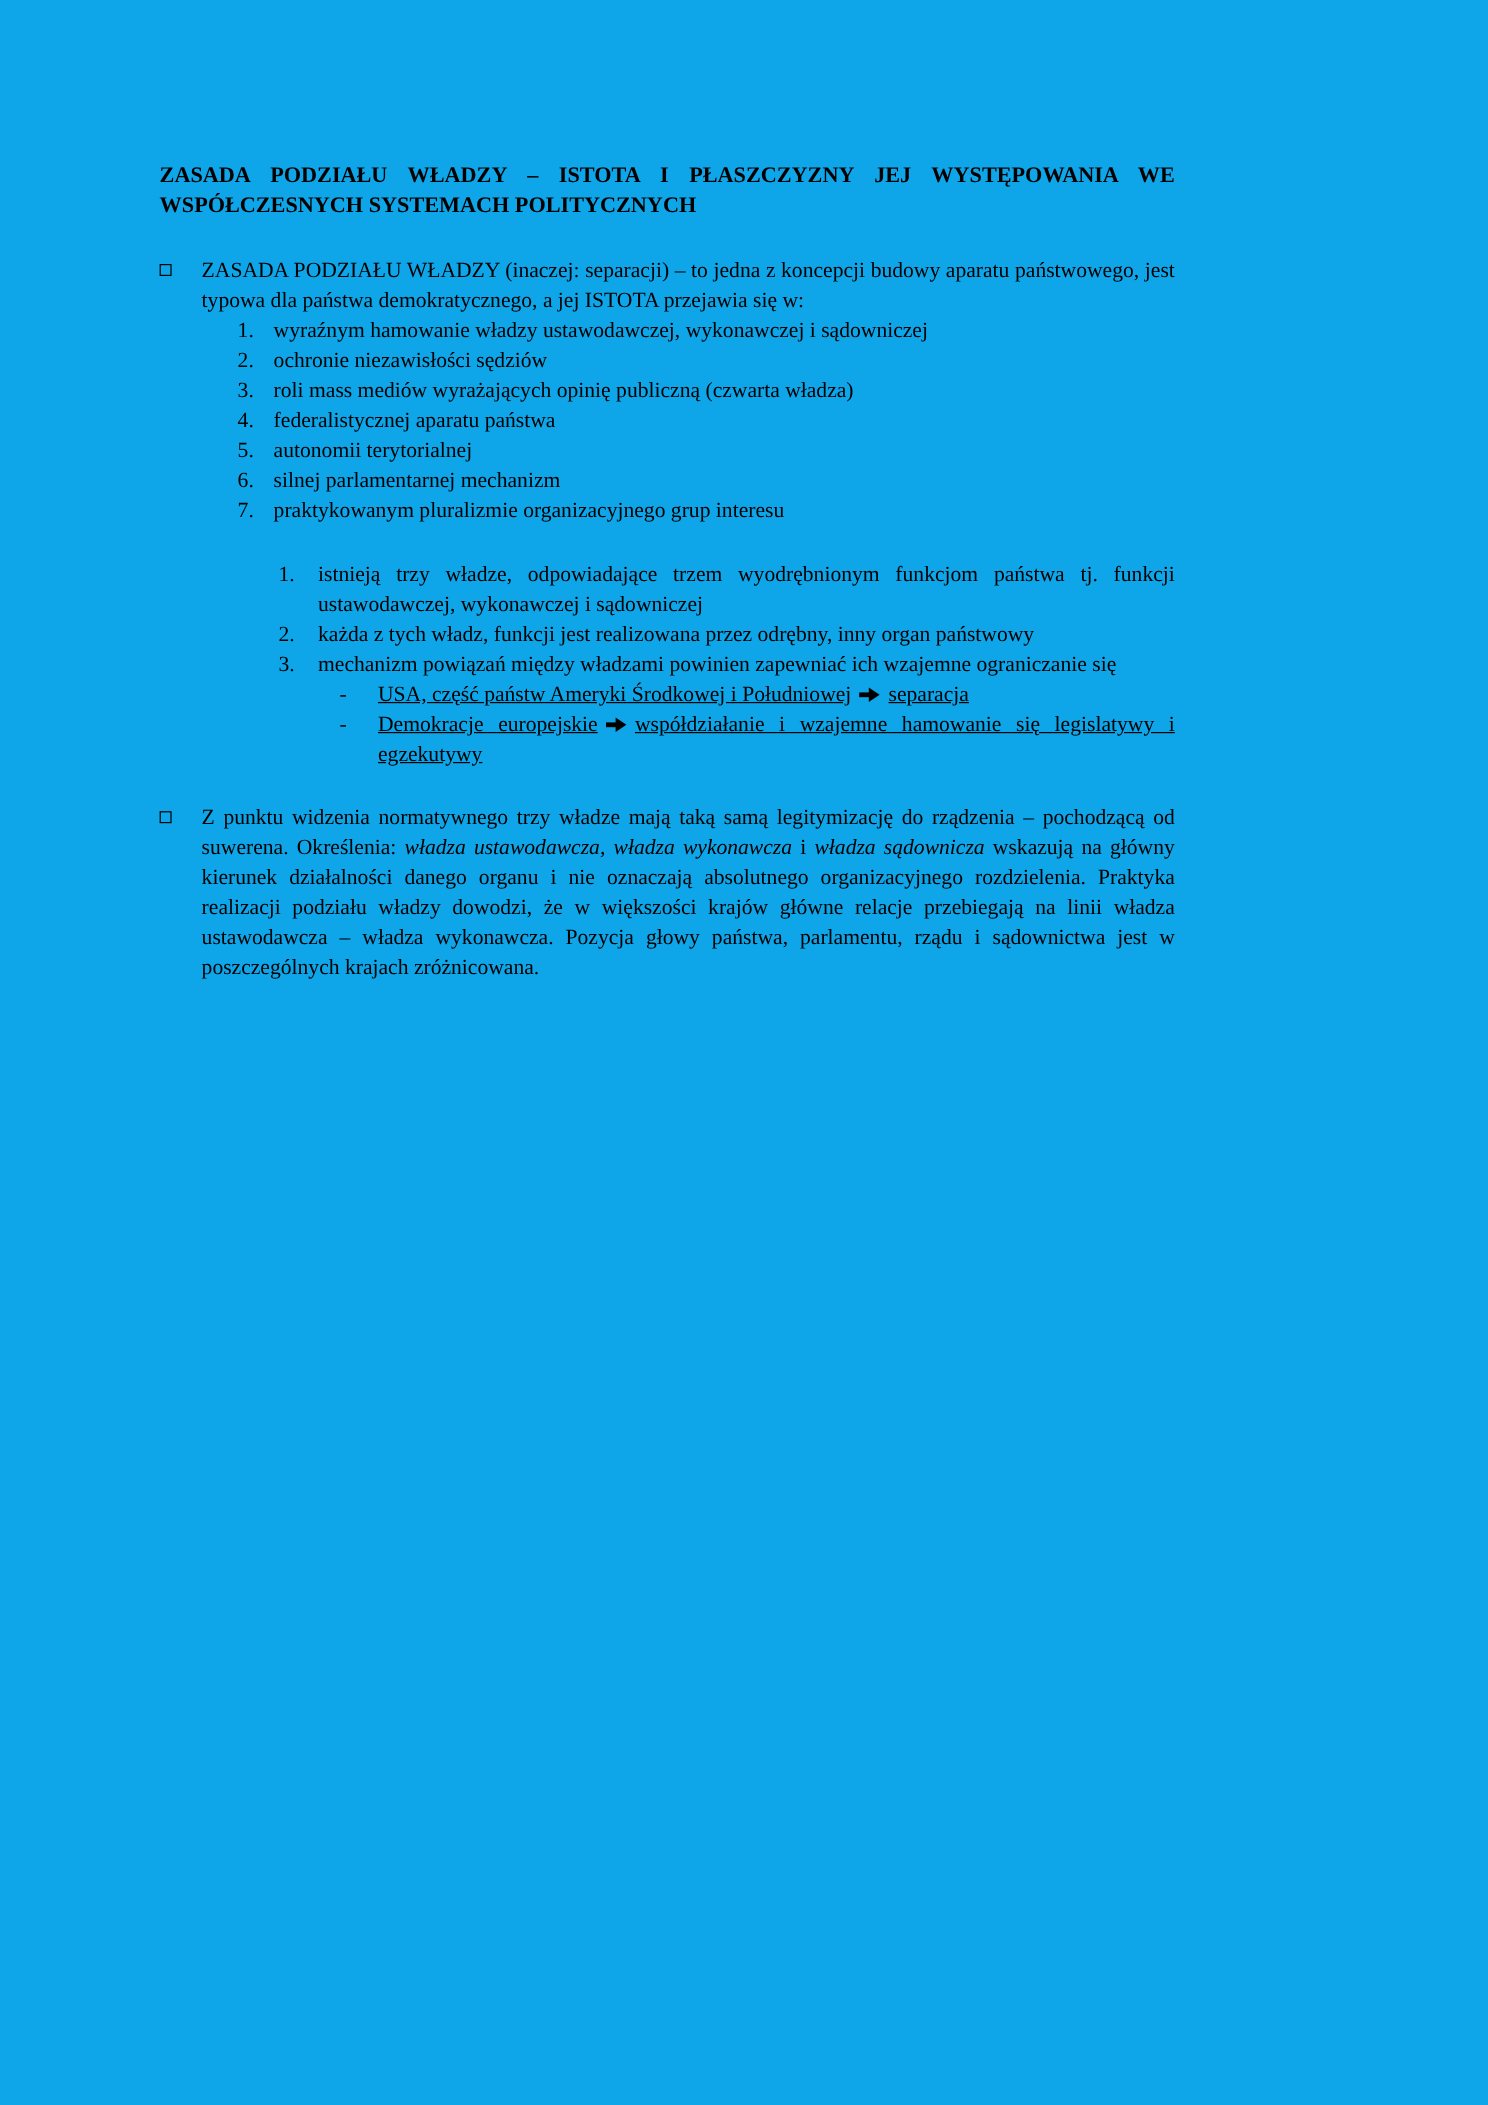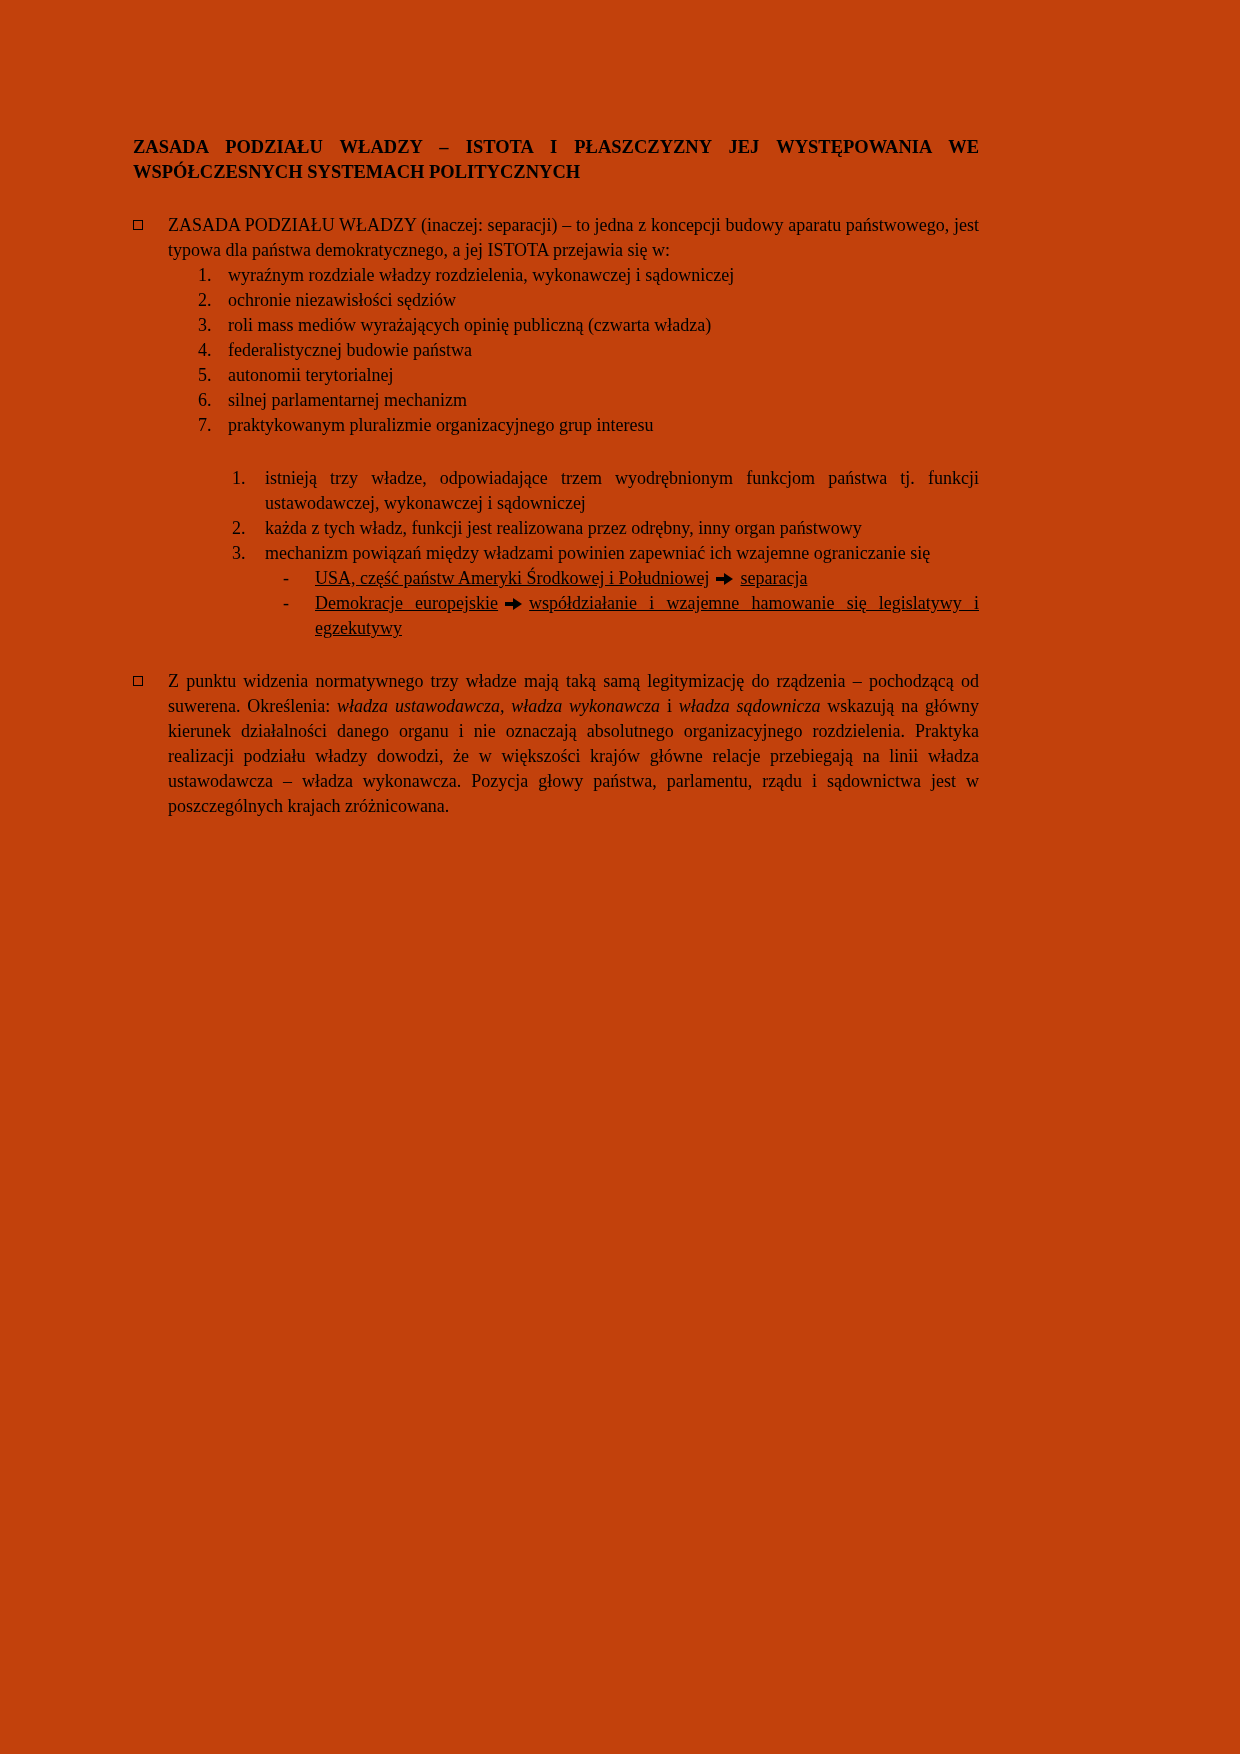--- a/index.html
+++ b/index.html
@@ -2,21 +2,21 @@
 <html><head>
 <meta charset="utf-8">
 <style>
   * { box-sizing: border-box; }
   html, body { margin: 0; padding: 0; background: #ffffff; }
   .page {
     position: relative;
     width: 1240px;
     min-height: 1754px;
     margin: 0 auto;
-    background: #c2410c;
+    background: #0ea5e9;
     padding: 135px 261px 60px 133px;
     font-family: "Liberation Serif", "DejaVu Serif", serif;
     font-size: 18px;
     line-height: 25px;
     color: #000000;
   }
   .doc-title {
     margin: 0 0 28px 0;
     font-size: 18.5px;
     font-weight: bold;
@@ -90,33 +90,33 @@
   <section class="block">
     <div class="brow">
       <span class="bmark">
           <span class="sq"></span>
         </span>
       <p class="btext">ZASADA PODZIAŁU WŁADZY (inaczej: separacji) – to jedna z koncepcji budowy aparatu państwowego, jest typowa dla państwa demokratycznego, a jej ISTOTA przejawia się w:</p>
     </div>
     <div class="nlist-1">
       <div class="nrow">
         <span class="num">1.</span>
-        <p class="ntext">wyraźnym rozdziale władzy rozdzielenia, wykonawczej i sądowniczej</p>
+        <p class="ntext">wyraźnym hamowanie władzy ustawodawczej, wykonawczej i sądowniczej</p>
       </div>
       <div class="nrow">
         <span class="num">2.</span>
         <p class="ntext">ochronie niezawisłości sędziów</p>
       </div>
       <div class="nrow">
         <span class="num">3.</span>
         <p class="ntext">roli mass mediów wyrażających opinię publiczną (czwarta władza)</p>
       </div>
       <div class="nrow">
         <span class="num">4.</span>
-        <p class="ntext">federalistycznej budowie państwa</p>
+        <p class="ntext">federalistycznej aparatu państwa</p>
       </div>
       <div class="nrow">
         <span class="num">5.</span>
         <p class="ntext">autonomii terytorialnej</p>
       </div>
       <div class="nrow">
         <span class="num">6.</span>
         <p class="ntext">silnej parlamentarnej mechanizm</p>
       </div>
       <div class="nrow">

